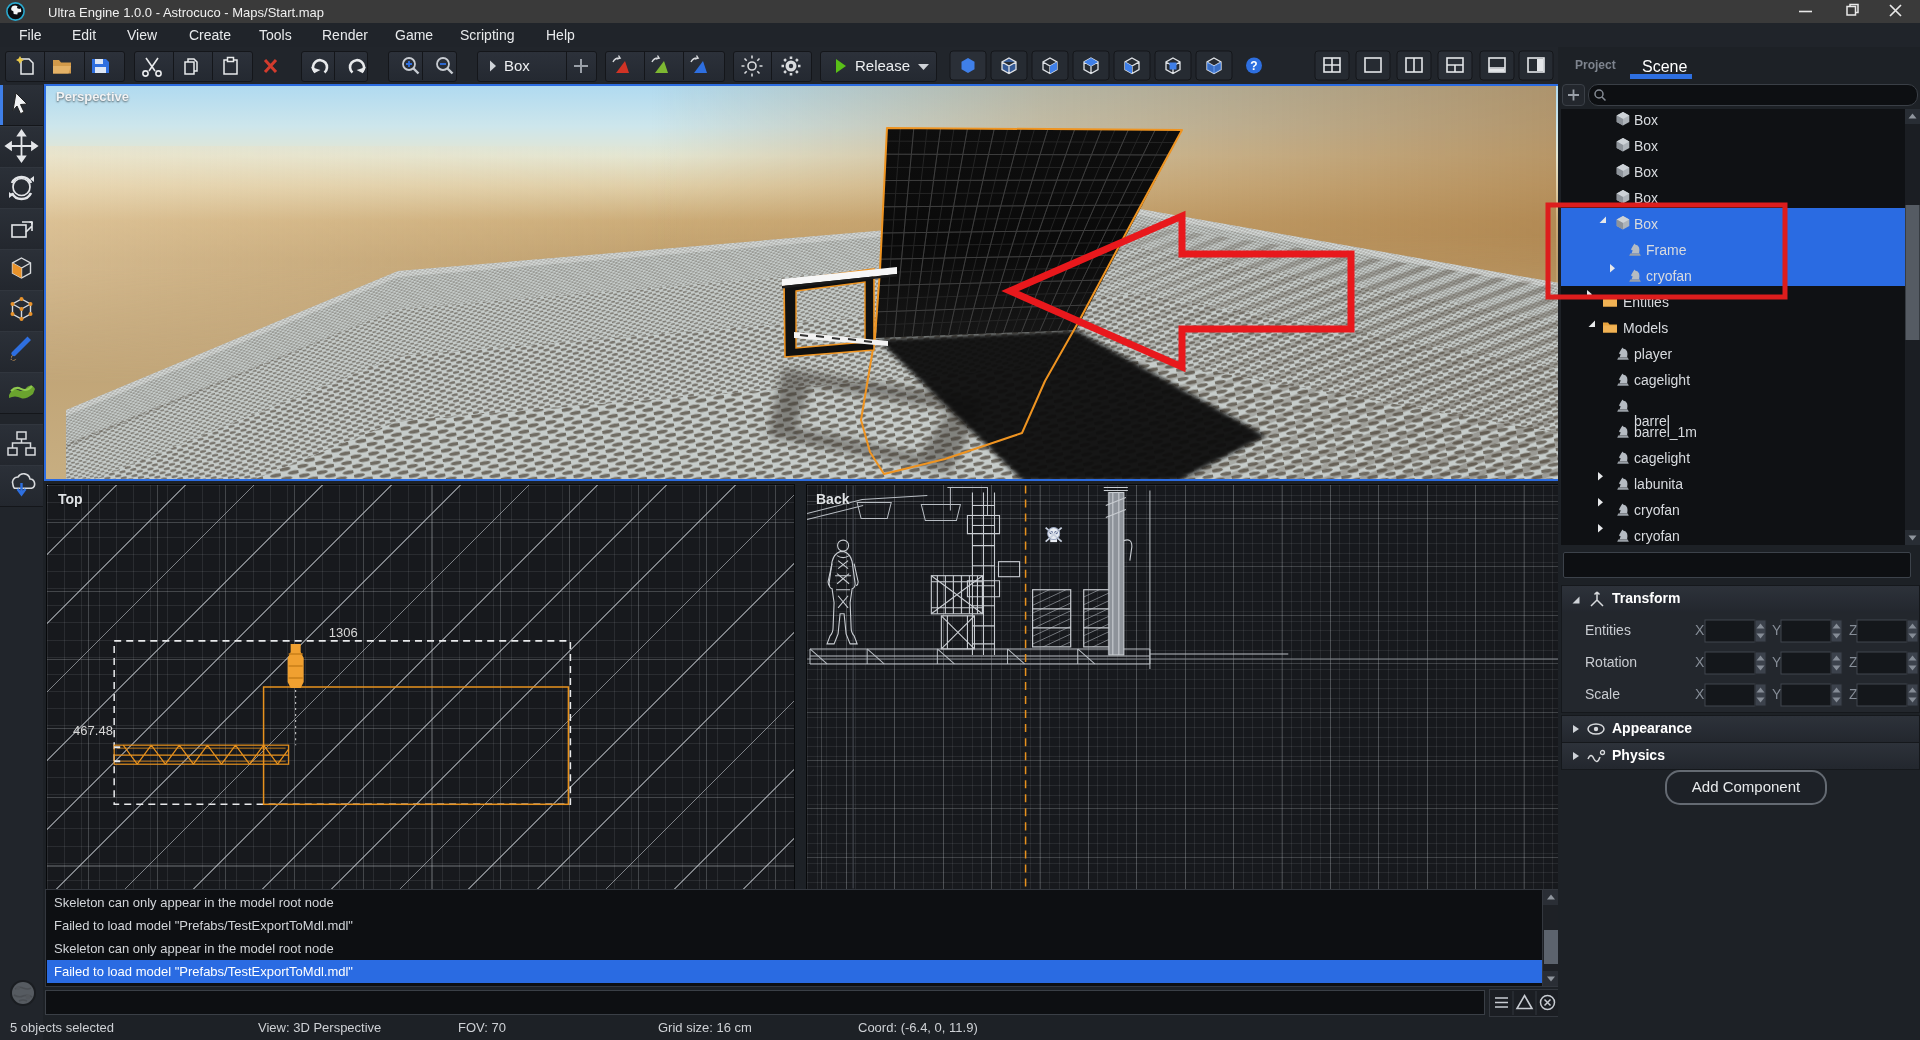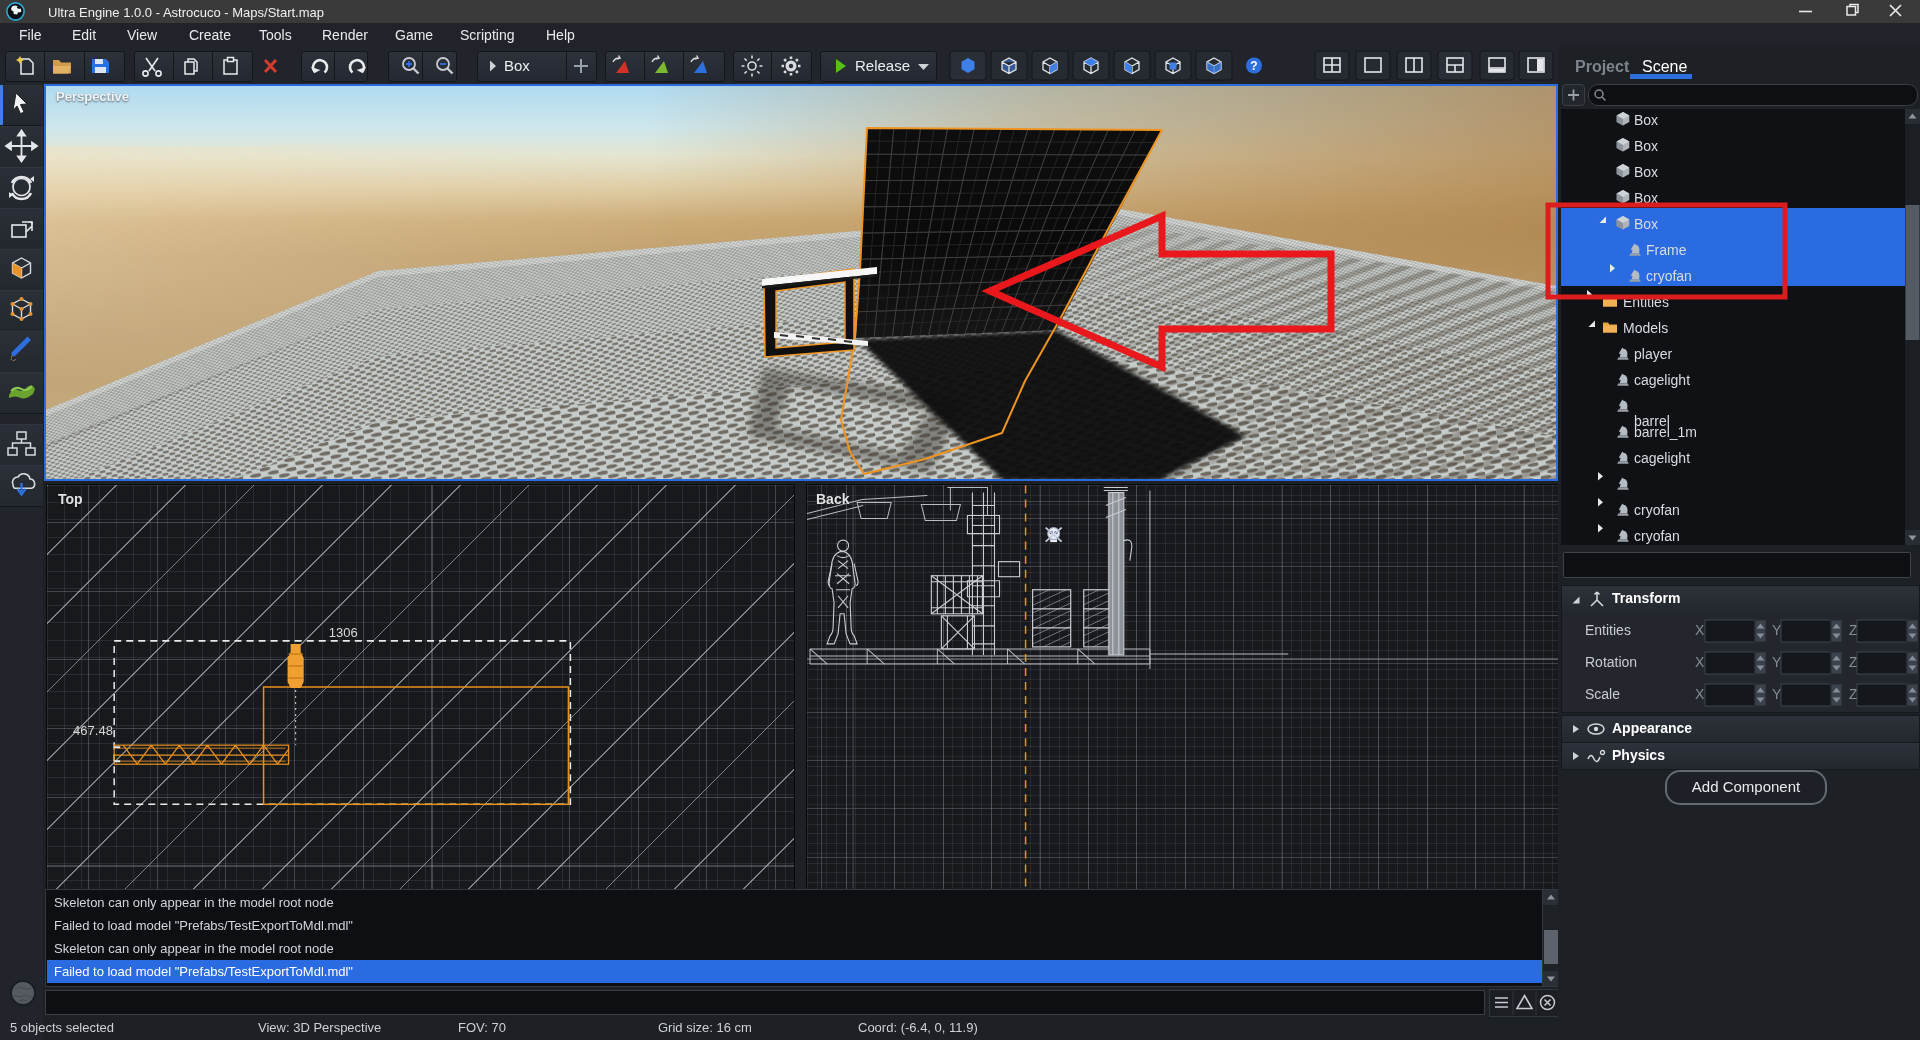--- a/index.html
+++ b/index.html
@@ -5,21 +5,21 @@
 html,body{margin:0;padding:0;width:1920px;height:1040px;overflow:hidden;background:#1d2126;font-family:"Liberation Sans",sans-serif;}
 .abs{position:absolute;}
 #titlebar{position:absolute;left:0;top:0;width:1920px;height:23px;background:#3a3a3a;color:#f0f0f0;font-size:13px;}
 #menubar{position:absolute;left:0;top:23px;width:1920px;height:24px;background:#20242a;color:#e8eaec;font-size:14px;}
 #menubar span{position:absolute;top:4px;}
 #toolbar{position:absolute;left:0;top:47px;width:1920px;height:38px;background:#21252b;}
 .tgroup{position:absolute;top:4px;height:29px;background:linear-gradient(#2c313a,#242931);border:1px solid #14161a;border-radius:3px;}
 .tsep{position:absolute;top:0;width:1px;height:29px;background:#14161a;}
 #leftbar{position:absolute;left:0;top:85px;width:43px;height:955px;background:#21252b;}
 .lbtn{position:absolute;left:0;width:43px;height:40px;background:linear-gradient(#2b3038,#23272e);border-top:1px solid #31363e;border-bottom:1px solid #14161a;}
-#viewport{position:absolute;left:44px;top:84px;width:1510px;height:393px;border:2px solid #2b6be0;background:linear-gradient(#b0daf0 0px,#cde6ec 40px,#e4e6d2 70px,#e0cfa8 100px,#ccac78 135px,#bf9f6d 175px,#bfa274 250px,#c7ae81 393px);}
+#viewport{position:absolute;left:44px;top:84px;width:1510px;height:393px;border:2px solid #2b6be0;background:linear-gradient(#b0daf0 0px,#cde6ec 40px,#e4e6d2 70px,#e0cfa8 100px,#ccac78 135px,#bf9f6d 175px,#bfa274 250px,#c7ae81 393px);padding-left:40px;}
 #topview{position:absolute;left:46px;top:484px;width:747px;height:404px;background:#17191d;border:1px solid #07090b;}
 #backview{position:absolute;left:806px;top:484px;width:751px;height:404px;background:#17191d;border:1px solid #07090b;}
 .gridpane{position:absolute;left:0;top:0;width:100%;height:100%;}
 #consolebox{position:absolute;left:45px;top:889px;width:1497px;height:96px;background:#0d0f12;border:1px solid #33373e;color:#d2d5d9;font-size:13px;}
 .conrow{position:absolute;left:1px;width:1494px;height:23px;line-height:23px;padding-left:7px;}
 #consb{position:absolute;left:1542px;top:889px;width:16px;height:96px;background:#1e2126;border:1px solid #33373e;}
 #inputbox{position:absolute;left:45px;top:990px;width:1438px;height:23px;background:#0d0f12;border:1px solid #3a3f46;}
 #statusbar{position:absolute;left:0;top:1016px;width:1920px;height:24px;color:#ced1d5;font-size:13px;}
 #statusbar span{position:absolute;top:4px;}
 #rightpanel{position:absolute;left:1558px;top:47px;width:362px;height:993px;background:#1d2126;}
@@ -496,21 +496,21 @@
     <circle cx="19" cy="18" r="2.4" fill="#52565b"></circle>
 </svg>
 <div id="statusbar">
   <span style="left:10px">5 objects selected</span>
   <span style="left:258px">View: 3D Perspective</span>
   <span style="left:458px">FOV: 70</span>
   <span style="left:658px">Grid size: 16 cm</span>
   <span style="left:858px">Coord: (-6.4, 0, 11.9)</span>
 </div>
 <div id="rightpanel">
-  <div class="abs" style="left:17px;top:11px;font-size:16px;font-weight:bold;color:#7e848e">Project</div>
+  <div class="abs" style="left:17px;top:11px;font-size:12px;font-weight:bold;color:#7e848e">Project</div>
   <div class="abs" style="left:84px;top:11px;font-size:16px;font-weight:normal;color:#fff">Scene</div>
   <div class="abs" style="left:72px;top:27px;width:62px;height:5px;background:#2e6fe0"></div>
   <div class="abs" style="left:4px;top:37px;width:21px;height:20px;background:#23272d;border:1px solid #3a3f46;border-radius:4px">
     <svg width="21" height="20" viewBox="0 0 21 20">
         <path d="M5 10 h11 M10.5 4.5 v11" stroke="#9aa0a8" stroke-width="1.8"></path>
       </svg>
   </div>
   <div class="abs" style="left:30px;top:37px;width:328px;height:20px;background:#0d0f12;border:1px solid #3a3f46;border-radius:10px">
     <svg width="22" height="20" viewBox="0 0 22 20">
         <circle cx="10" cy="9" r="4" fill="none" stroke="#848a93" stroke-width="1.5"></circle>
@@ -596,20 +596,23 @@
         <span class="lbl" style="left:73px">cagelight</span>
       </div>
     <div class="trow" style="top:299px">
         <span class="lbl" style="left:73px">barrel</span>
       </div>
     <div class="trow" style="top:309.5px">
         <span class="lbl" style="left:73px">barrel_1m</span>
       </div>
     <div class="trow" style="top:335.5px">
         <span class="lbl" style="left:73px">cagelight</span>
+      </div>
+    <div class="trow" style="top:361.5px">
+        <span class="lbl" style="left:73px">labunita</span>
       </div>
     <div class="trow" style="top:387.5px">
         <span class="lbl" style="left:73px">cryofan</span>
       </div>
     <div class="trow" style="top:413.5px">
         <span class="lbl" style="left:73px">cryofan</span>
       </div>
   </div>
   <div class="abs" style="left:347px;top:62px;width:15px;height:436px;background:#1b1e23">
     <svg width="15" height="436" viewBox="0 0 15 436">

